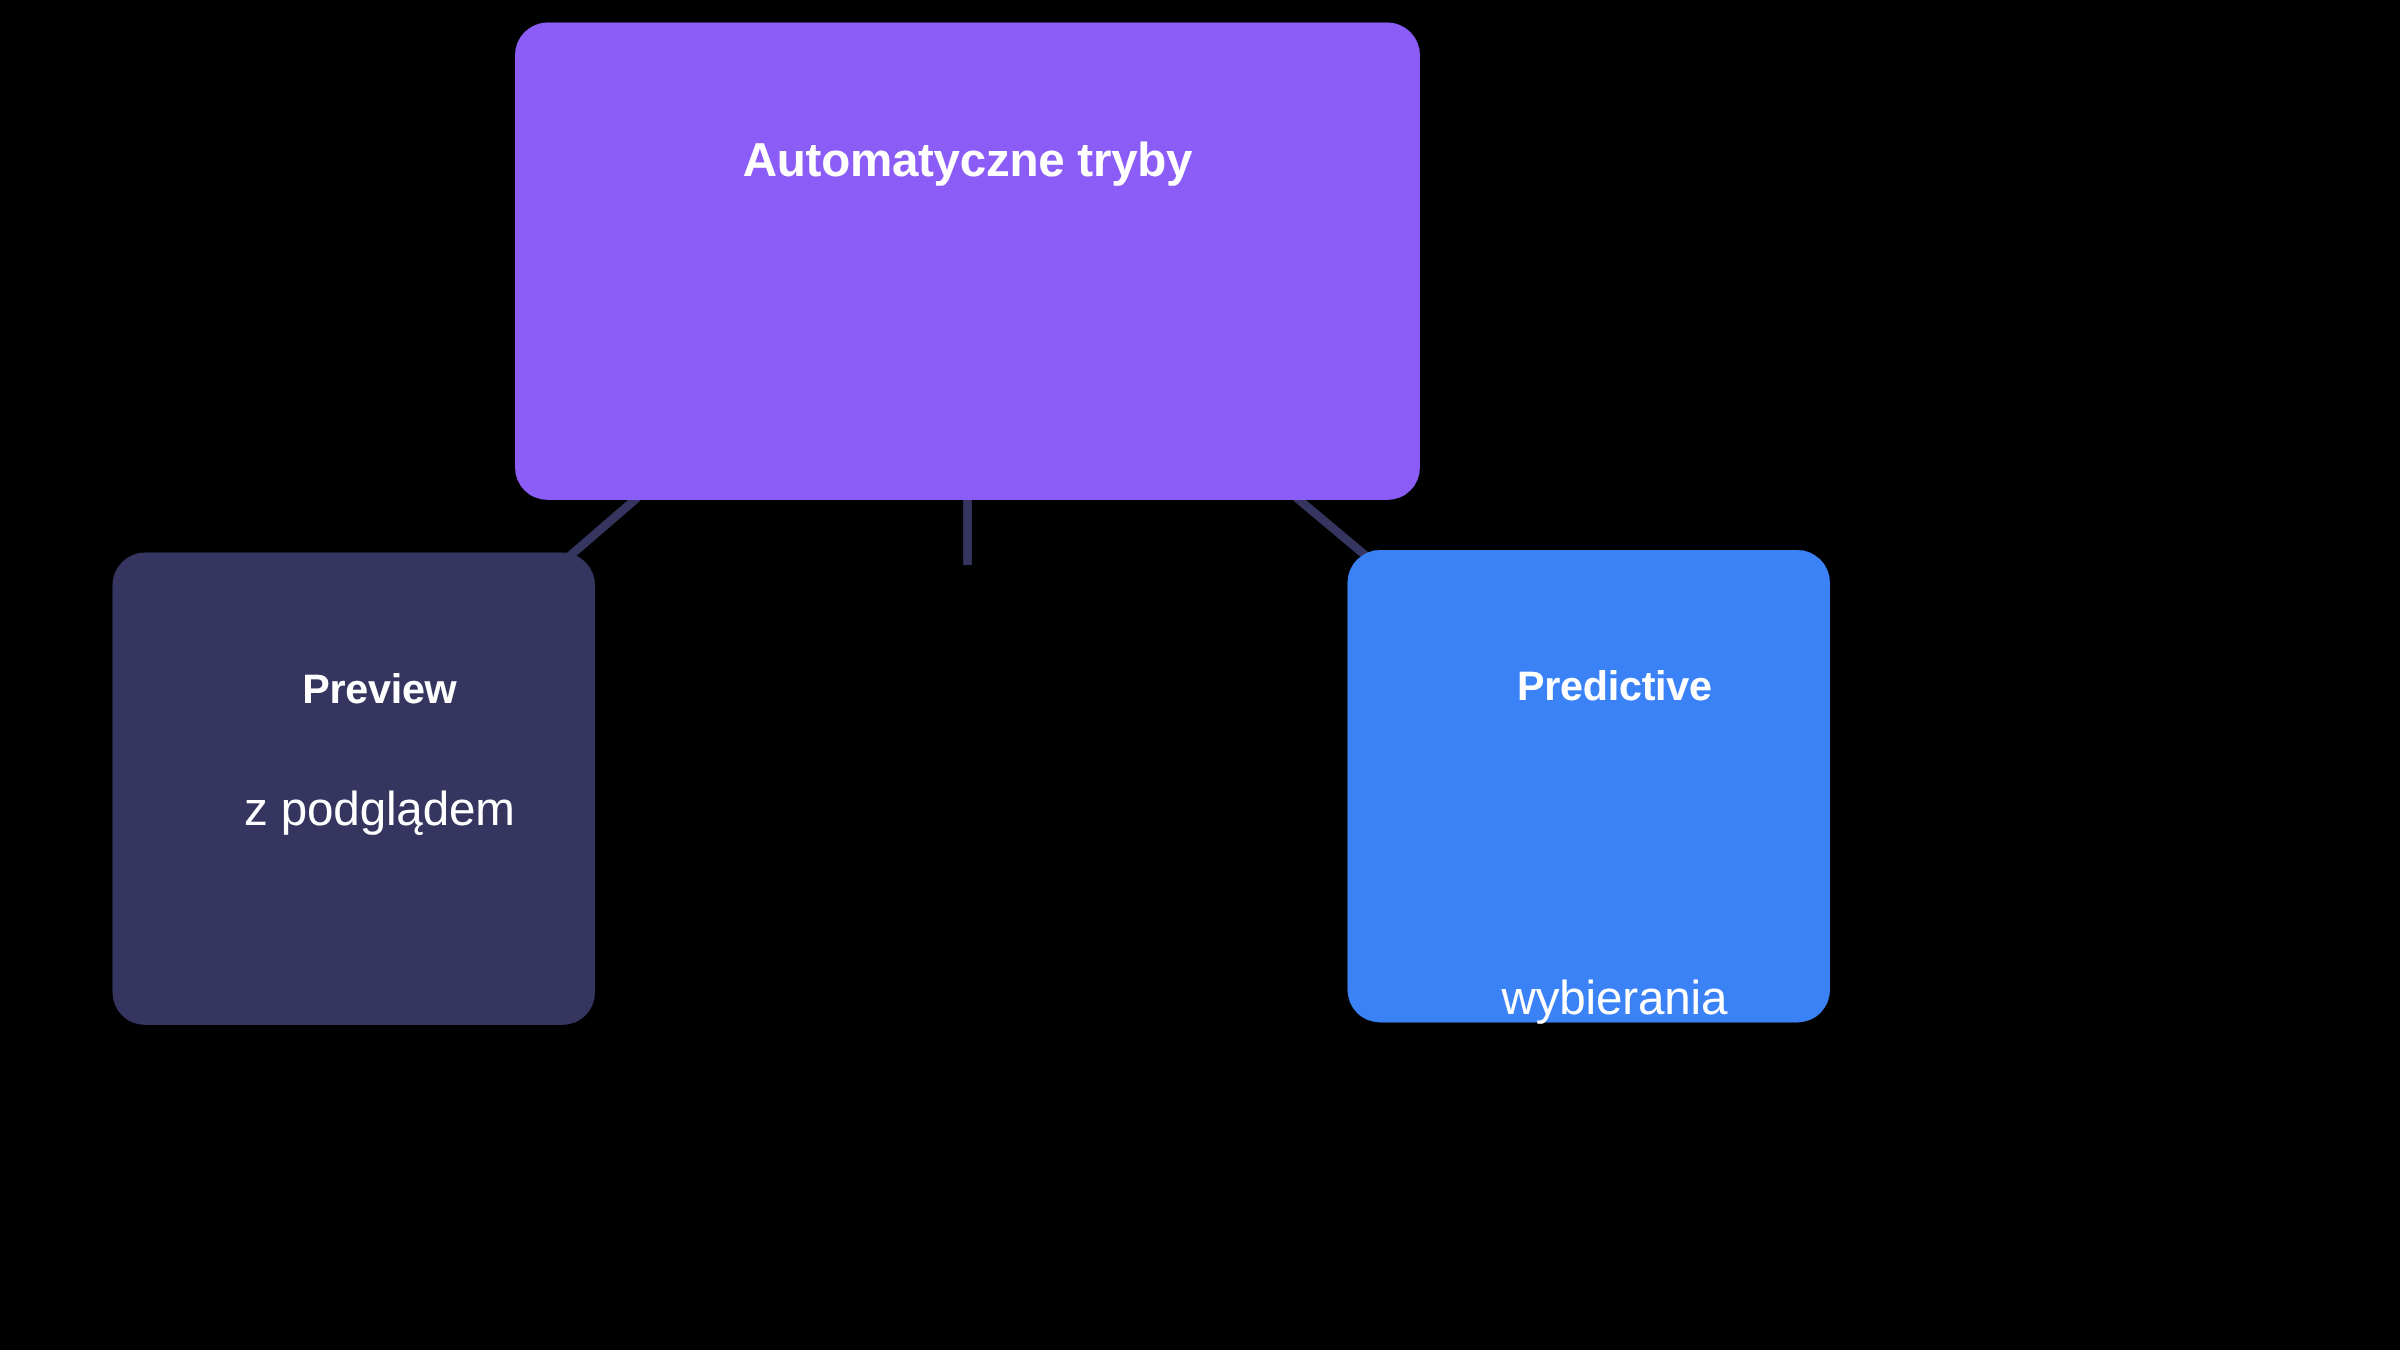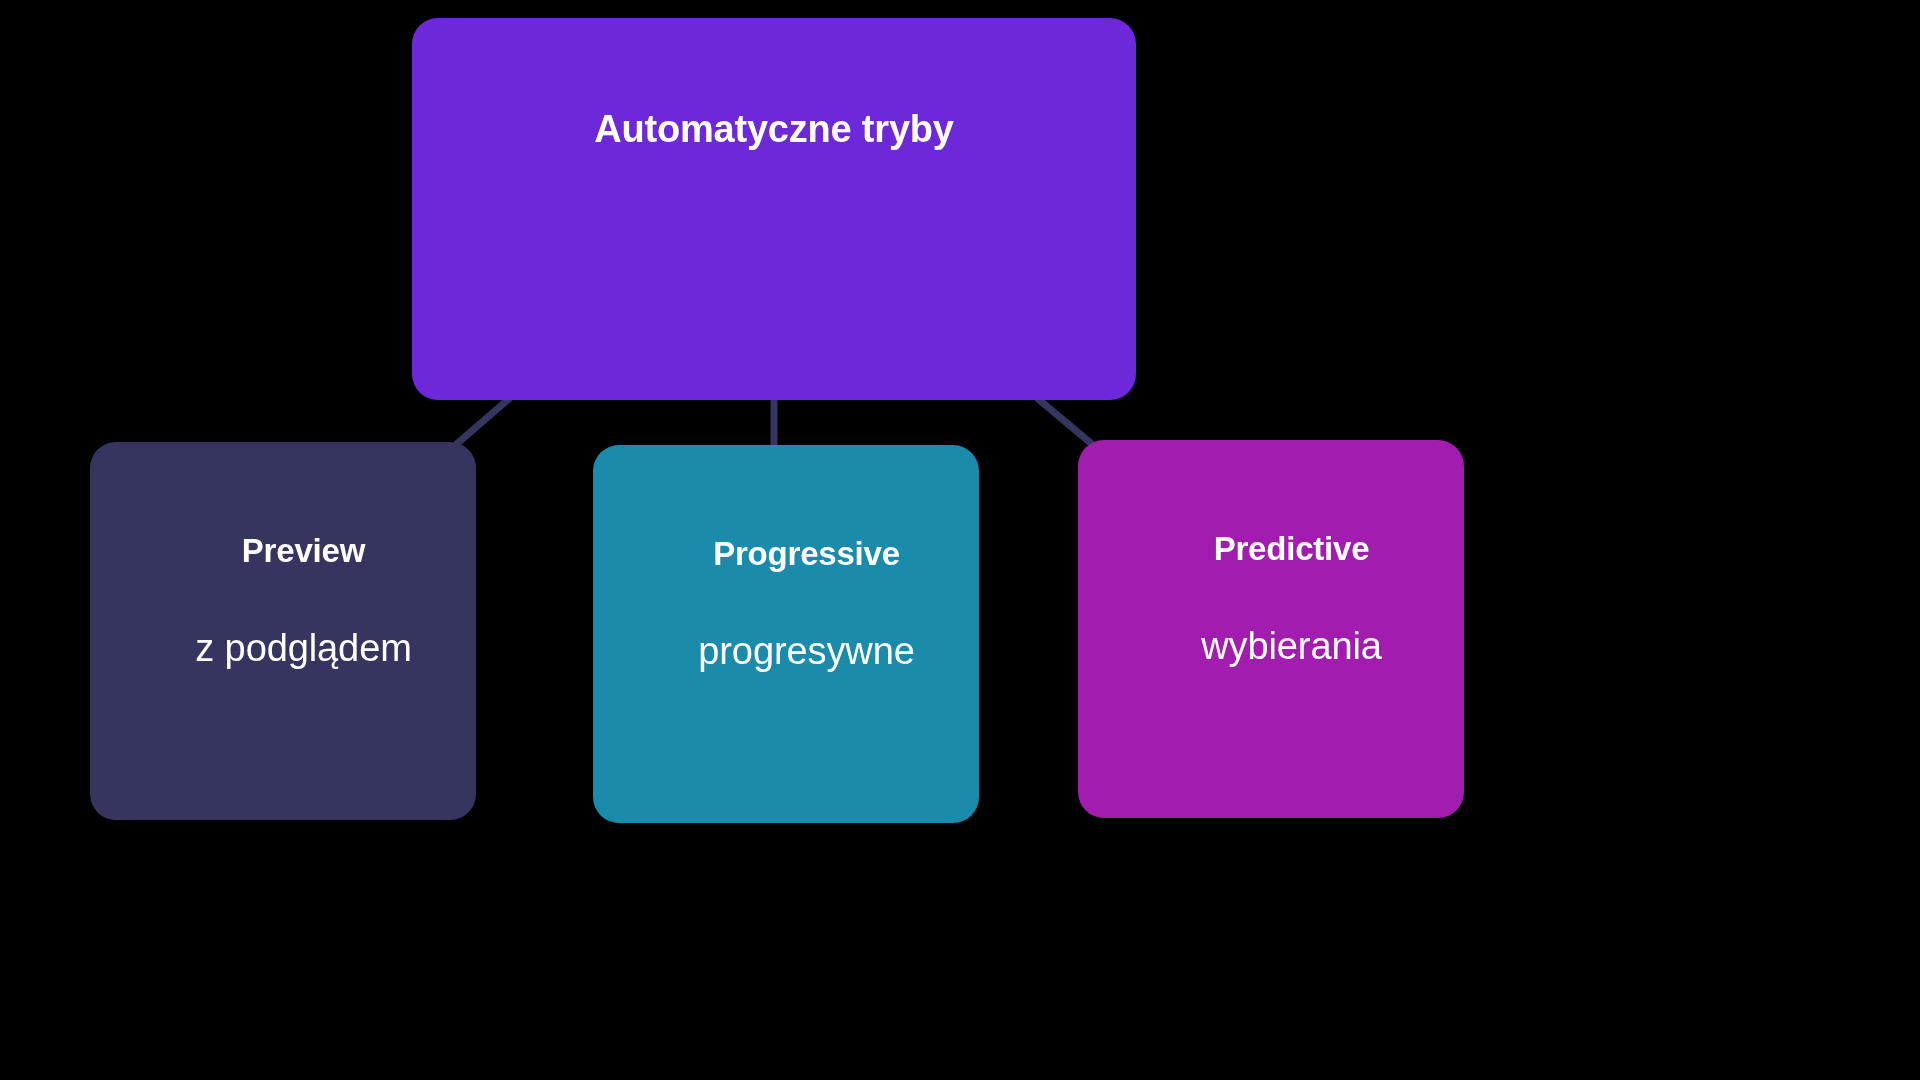--- a/index.html
+++ b/index.html
@@ -37,21 +37,21 @@
     text-align: center;
     color: #ffffff;
     z-index: 2;
   }
   
   #node-root {
     left: 412px;
     top: 18px;
     width: 724px;
     height: 382px;
-    background: #6d28d9;
+    background: #8b5cf6;
     border-radius: 26px;
     justify-content: flex-start;
     padding-top: 92px;
   }
   #node-root .node-title-line {
     font-size: 38px;
     font-weight: bold;
     line-height: 1.0;
     letter-spacing: -0.2px;
     white-space: nowrap;
@@ -88,22 +88,23 @@
     left: 90px;
     background: #353560;
   }
   #node-progressive {
     left: 593px;
     background: #1a8bab;
     top: 445px;
   }
   #node-predictive {
     left: 1078px;
-    background: #a21caf;
+    background: #3b82f6;
     top: 440px;
+    justify-content: space-between;
   }
 </style>
 </head>
 <body>
 
 <div id="diagram-root">
 
   <svg id="connector-layer" viewBox="0 0 1920 1080" width="1920" height="1080" xmlns="http://www.w3.org/2000/svg">
     <line x1="510" y1="398" x2="444" y2="455" stroke="#353560" stroke-width="7" stroke-linecap="butt"></line>
     <line x1="774" y1="398" x2="774" y2="452" stroke="#353560" stroke-width="7" stroke-linecap="butt"></line>
@@ -112,23 +113,19 @@
 
   <div class="node" id="node-root">
     <div class="node-title-line">Automatyczne tryby</div>
   </div>
 
   <div class="node child-node" id="node-preview">
     <div class="child-title">Preview</div>
     <div class="child-subtitle">z podglądem</div>
   </div>
 
-  <div class="node child-node" id="node-progressive">
-    <div class="child-title">Progressive</div>
-    <div class="child-subtitle">progresywne</div>
-  </div>
 
   <div class="node child-node" id="node-predictive">
     <div class="child-title">Predictive</div>
     <div class="child-subtitle">wybierania</div>
   </div>
 
 </div>
 
 </body></html>

